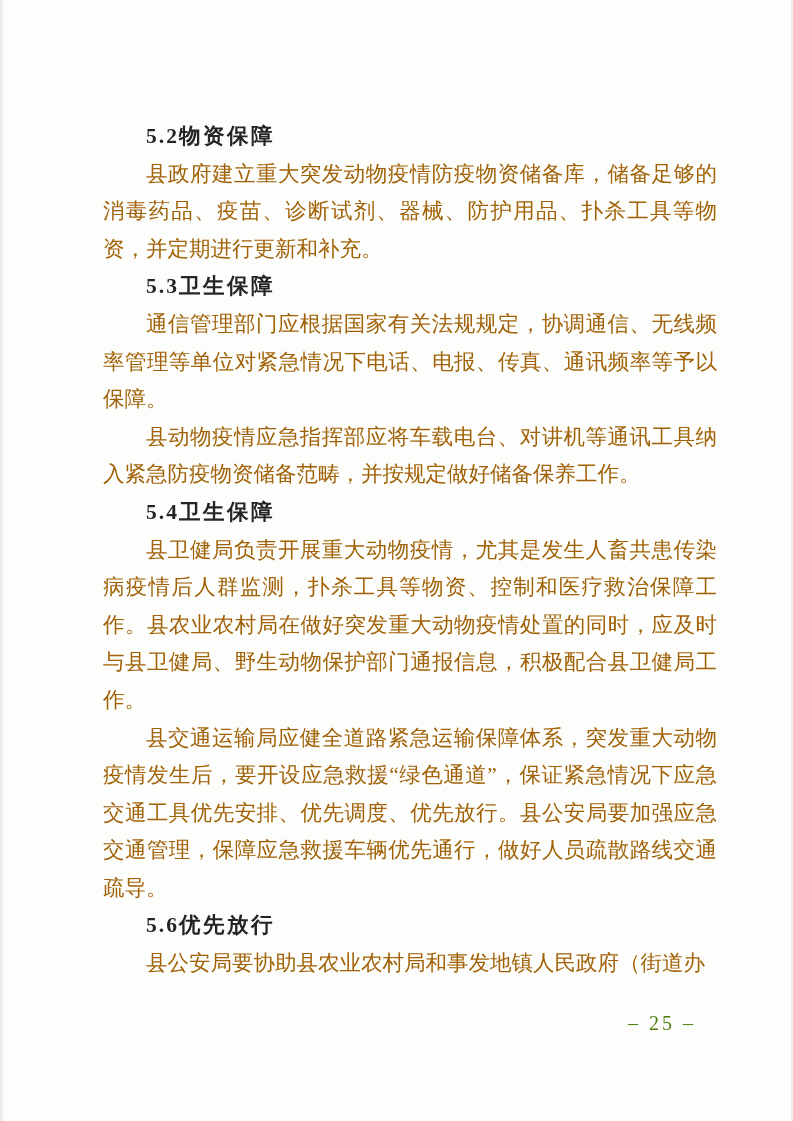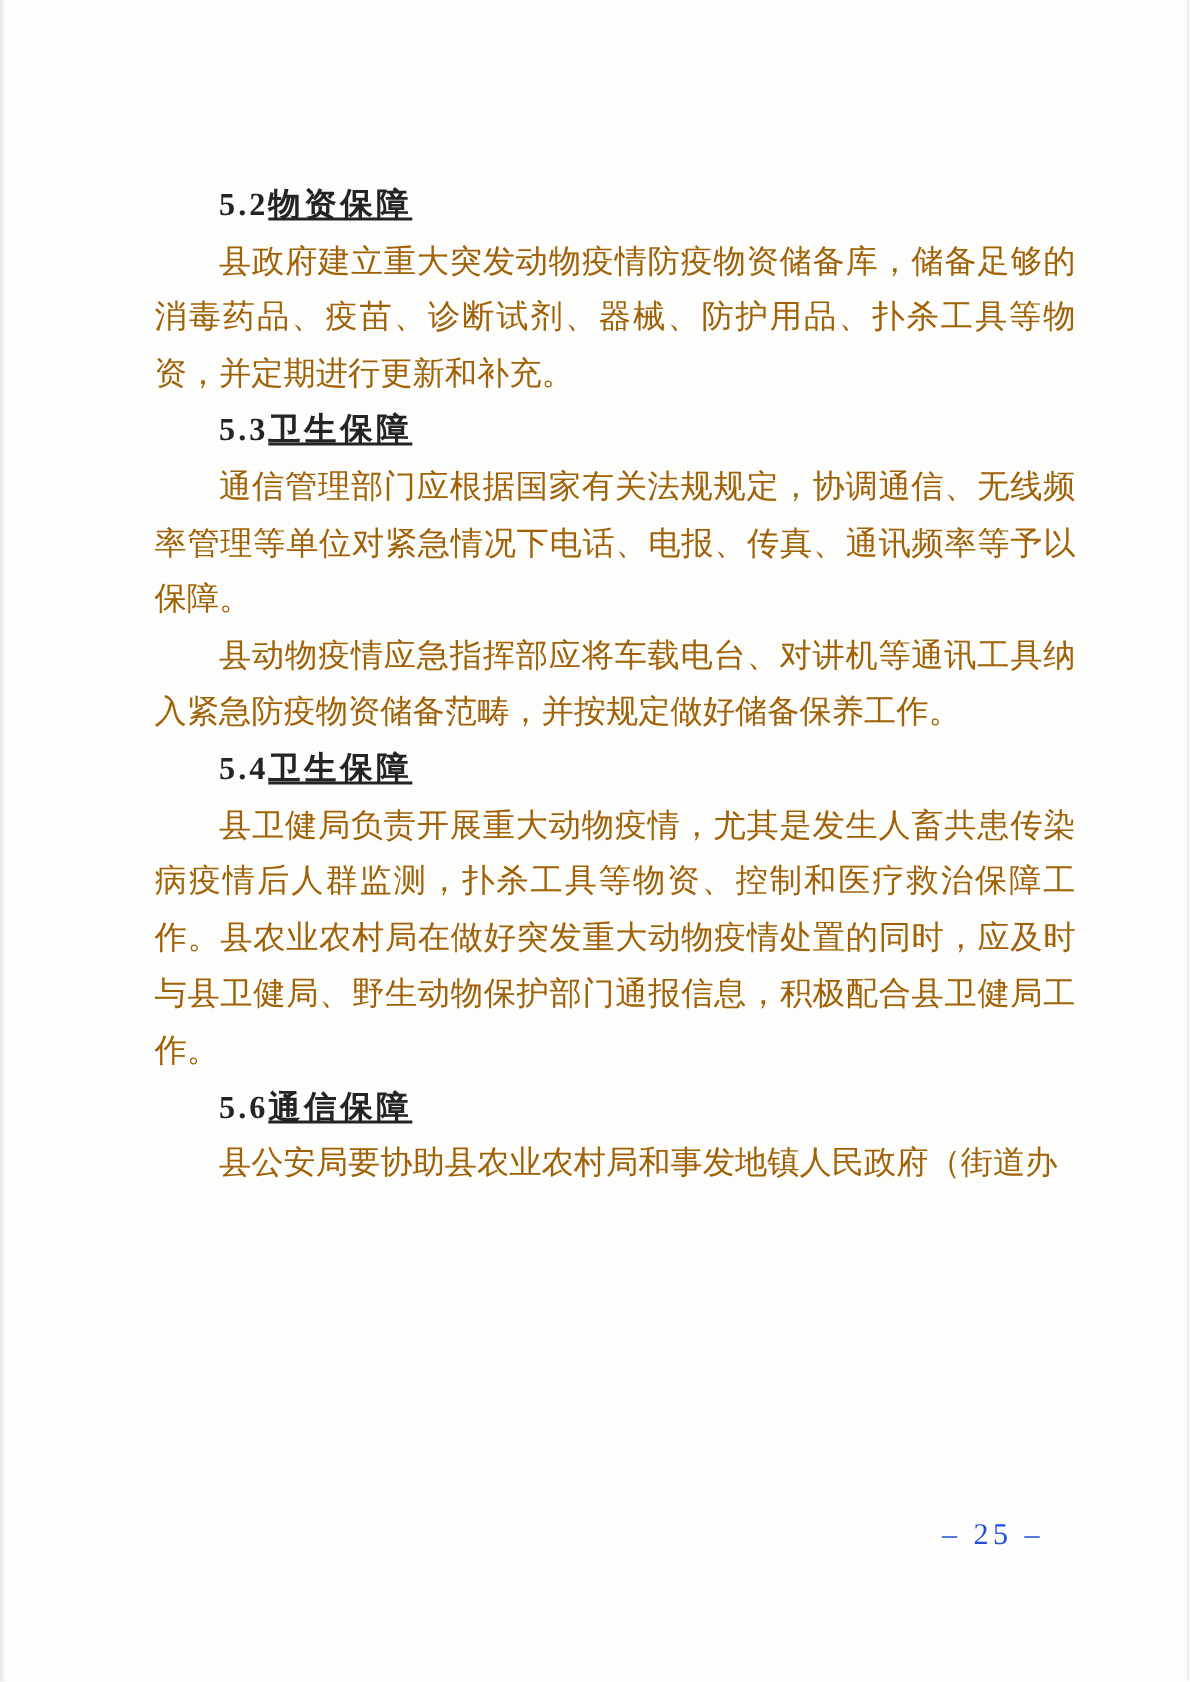--- a/index.html
+++ b/index.html
@@ -34,38 +34,37 @@
     font-weight: bold;
     text-indent: 2em;
     color: #242424;
     white-space: nowrap;
   }
   .sec-num {
     letter-spacing: 2px;
   }
   .sec-title {
     letter-spacing: 2.5px;
-    text-decoration: underline;
   }
   .para {
     margin: 0;
     font-size: 21.5px;
     line-height: 37.6px;
     text-indent: 2em;
     text-align: justify;
     text-align-last: left;
     color: #a16207;
   }
   .page-num {
     position: absolute;
     top: 1012px;
     left: 628px;
     font-size: 20px;
     letter-spacing: 3px;
-    color: #1d4ed8;
+    color: #4d7c0f;
   }
 </style>
 </head>
 <body>
 
 <div class="page">
   <div class="edge-left"></div>
   <div class="edge-right"></div>
 
   <div class="content">
@@ -80,23 +79,24 @@
       <p class="para">通信管理部门应根据国家有关法规规定，协调通信、无线频率管理等单位对紧急情况下电话、电报、传真、通讯频率等予以保障。</p>
       <p class="para">县动物疫情应急指挥部应将车载电台、对讲机等通讯工具纳入紧急防疫物资储备范畴，并按规定做好储备保养工作。</p>
     </div>
 
     <div class="section">
       <h2 class="section-heading"><span class="sec-num">5.4</span><span class="sec-title">卫生保障</span></h2>
       <p class="para">县卫健局负责开展重大动物疫情，尤其是发生人畜共患传染病疫情后人群监测，扑杀工具等物资、控制和医疗救治保障工作。县农业农村局在做好突发重大动物疫情处置的同时，应及时与县卫健局、野生动物保护部门通报信息，积极配合县卫健局工作。</p>
     </div>
 
     <div class="section">
+      <p class="para">县交通运输局应健全道路紧急运输保障体系，突发重大动物疫情发生后，要开设应急救援“绿色通道”，保证紧急情况下应急交通工具优先安排、优先调度、优先放行。县公安局要加强应急交通管理，保障应急救援车辆优先通行，做好人员疏散路线交通疏导。</p>
     </div>
 
     <div class="section">
-      <h2 class="section-heading"><span class="sec-num">5.6</span><span class="sec-title">通信保障</span></h2>
+      <h2 class="section-heading"><span class="sec-num">5.6</span><span class="sec-title">优先放行</span></h2>
       <p class="para">县公安局要协助县农业农村局和事发地镇人民政府（街道办</p>
     </div>
 
   </div>
 
   <div class="page-num">– 25 –</div>
 </div>
 
 </body></html>

